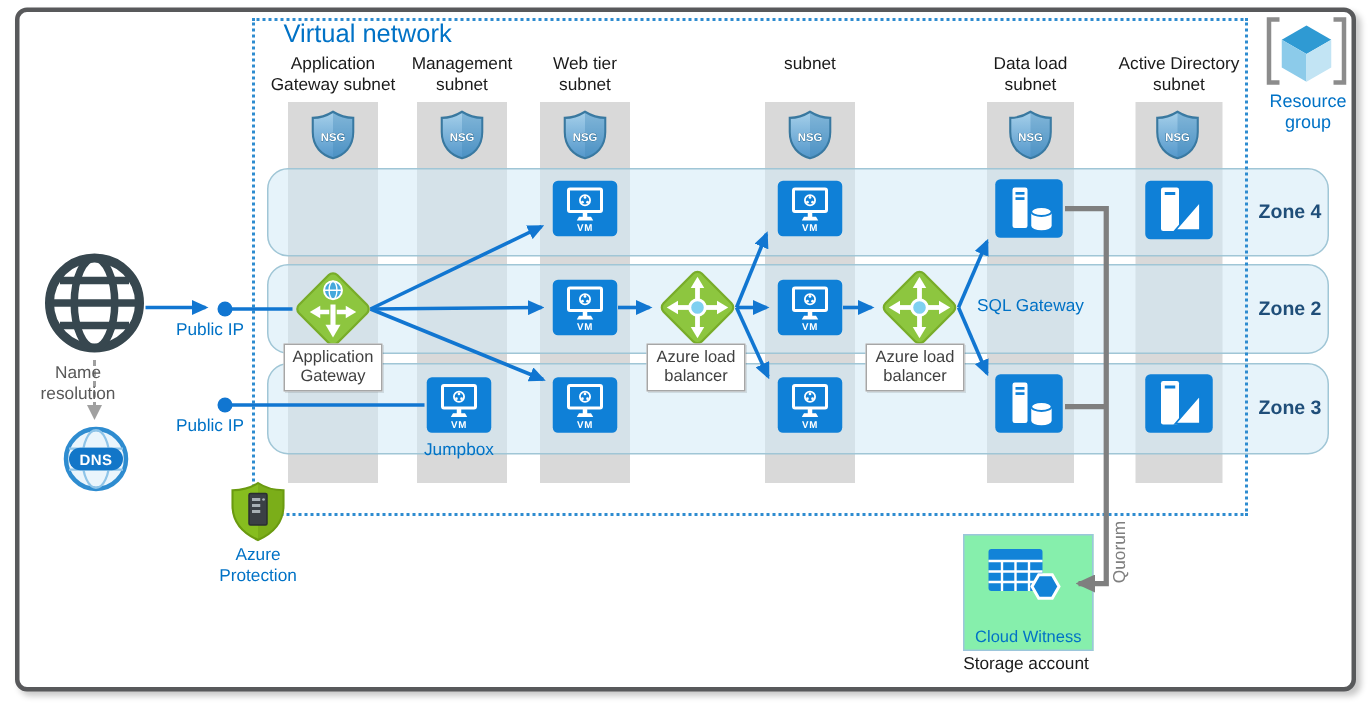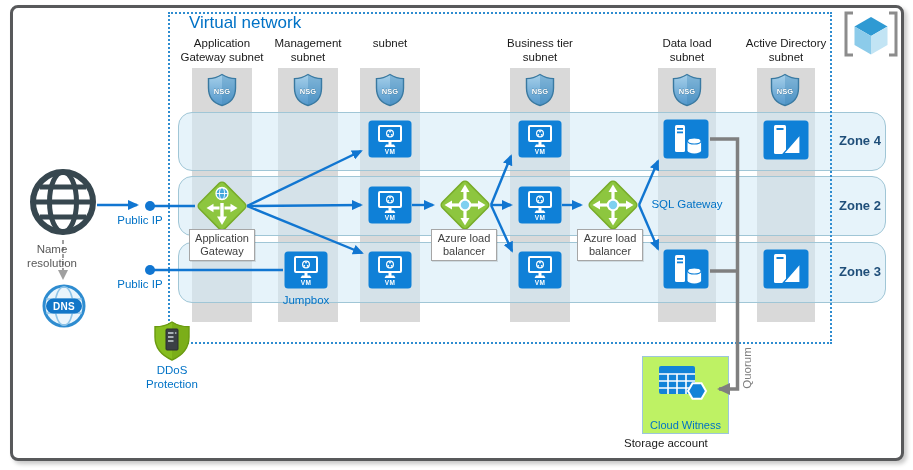--- a/index.html
+++ b/index.html
@@ -15,32 +15,32 @@
                border-radius:14px; }
   .vn-rect { position:absolute; left:168px; top:12px; width:660px; height:328px;
              border:2px dotted #2E8CD0; }
   .vn-label { position:absolute; left:189px; top:13px; font-size:17px; color:#0072C6; }
   .subnet-label { position:absolute; width:130px; text-align:center;
                   font-size:11.5px; line-height:14px; color:#1A1A1A; }
   .zone-label { position:absolute; width:60px; text-align:center; font-size:13px;
                 font-weight:bold; color:#1F4E79; }
   .blue-label { position:absolute; text-align:center; font-size:11.5px;
                 line-height:14px; color:#0072C6; }
-  .dark-label { position:absolute; font-size:11.5px;
+  .dark-label { position:absolute; text-align:center; font-size:11.5px;
                 line-height:14px; color:#1A1A1A; }
   .gray-label { position:absolute; text-align:center; font-size:11.5px;
                 line-height:14px; color:#595959; }
   .callout { position:absolute; width:62px; background:#fff; border:1px solid #A6A6A6;
              text-align:center; font-size:11px; line-height:13px; color:#3F3F3F;
              padding:2px 1px; box-shadow:1px 1px 0 rgba(0,0,0,0.10); }
   .quorum-label { position:absolute; left:708px; top:361px; width:80px; height:14px;
                   text-align:center; font-size:11.5px; color:#7F7F7F;
                   transform:rotate(-90deg); }
   .cw-box { position:absolute; left:642px; top:356px; width:85px; height:76px;
-            background:#bef264; border:1.5px solid #9CC6DB; }
+            background:#86efac; border:1.5px solid #9CC6DB; }
   .cw-label { position:absolute; left:0; right:0; bottom:2px; text-align:center;
               font-size:11px; color:#0072C6; }
   text.vm-t  { font:bold 6.5px "Liberation Sans", sans-serif; fill:#fff;
                text-anchor:middle; letter-spacing:0.5px; }
   text.nsg-t { font:bold 7.5px "Liberation Sans", sans-serif; fill:#fff;
                stroke:#336E94; stroke-width:0.5px; paint-order:stroke;
                text-anchor:middle; }
   text.dns-t { font:bold 10px "Liberation Sans", sans-serif; fill:#fff;
                text-anchor:middle; letter-spacing:0.3px; }
 </style>
@@ -204,24 +204,24 @@
 
   <div class="subnet-label" style="left:157px;top:36px">
     <div>Application</div>
     <div>Gateway subnet</div>
   </div>
   <div class="subnet-label" style="left:243px;top:36px">
     <div>Management</div>
     <div>subnet</div>
   </div>
   <div class="subnet-label" style="left:325px;top:36px">
+    <div>Web tier</div>
     <div>subnet</div>
   </div>
   <div class="subnet-label" style="left:475px;top:36px">
-    <div>Business tier</div>
     <div>subnet</div>
   </div>
   <div class="subnet-label" style="left:622px;top:36px">
     <div>Data load</div>
     <div>subnet</div>
   </div>
   <div class="subnet-label" style="left:721px;top:36px">
     <div>Active Directory</div>
     <div>subnet</div>
   </div>
@@ -341,21 +341,25 @@
       <use href="#sym-ad"></use>
     </svg>
 
   <div class="quorum-label">Quorum</div>
   <div class="dark-label" style="left:624px;top:436px;width:120px">Storage account</div>
 
   <svg class="abs" style="left:151px;top:320px" width="42" height="42">
       <use href="#sym-ddos"></use>
     </svg>
   <div class="blue-label" style="left:127px;top:363px;width:90px">
-    <div>DDoS</div>
+    <div>Azure</div>
     <div>Protection</div>
   </div>
 
   <svg class="abs" style="left:842px;top:10px" width="58" height="50">
       <use href="#sym-rg"></use>
     </svg>
+  <div class="blue-label" style="left:834px;top:60px;width:76px;font-size:12px">
+    <div>Resource</div>
+    <div>group</div>
+  </div>
 
 </div>
 
 </body></html>

